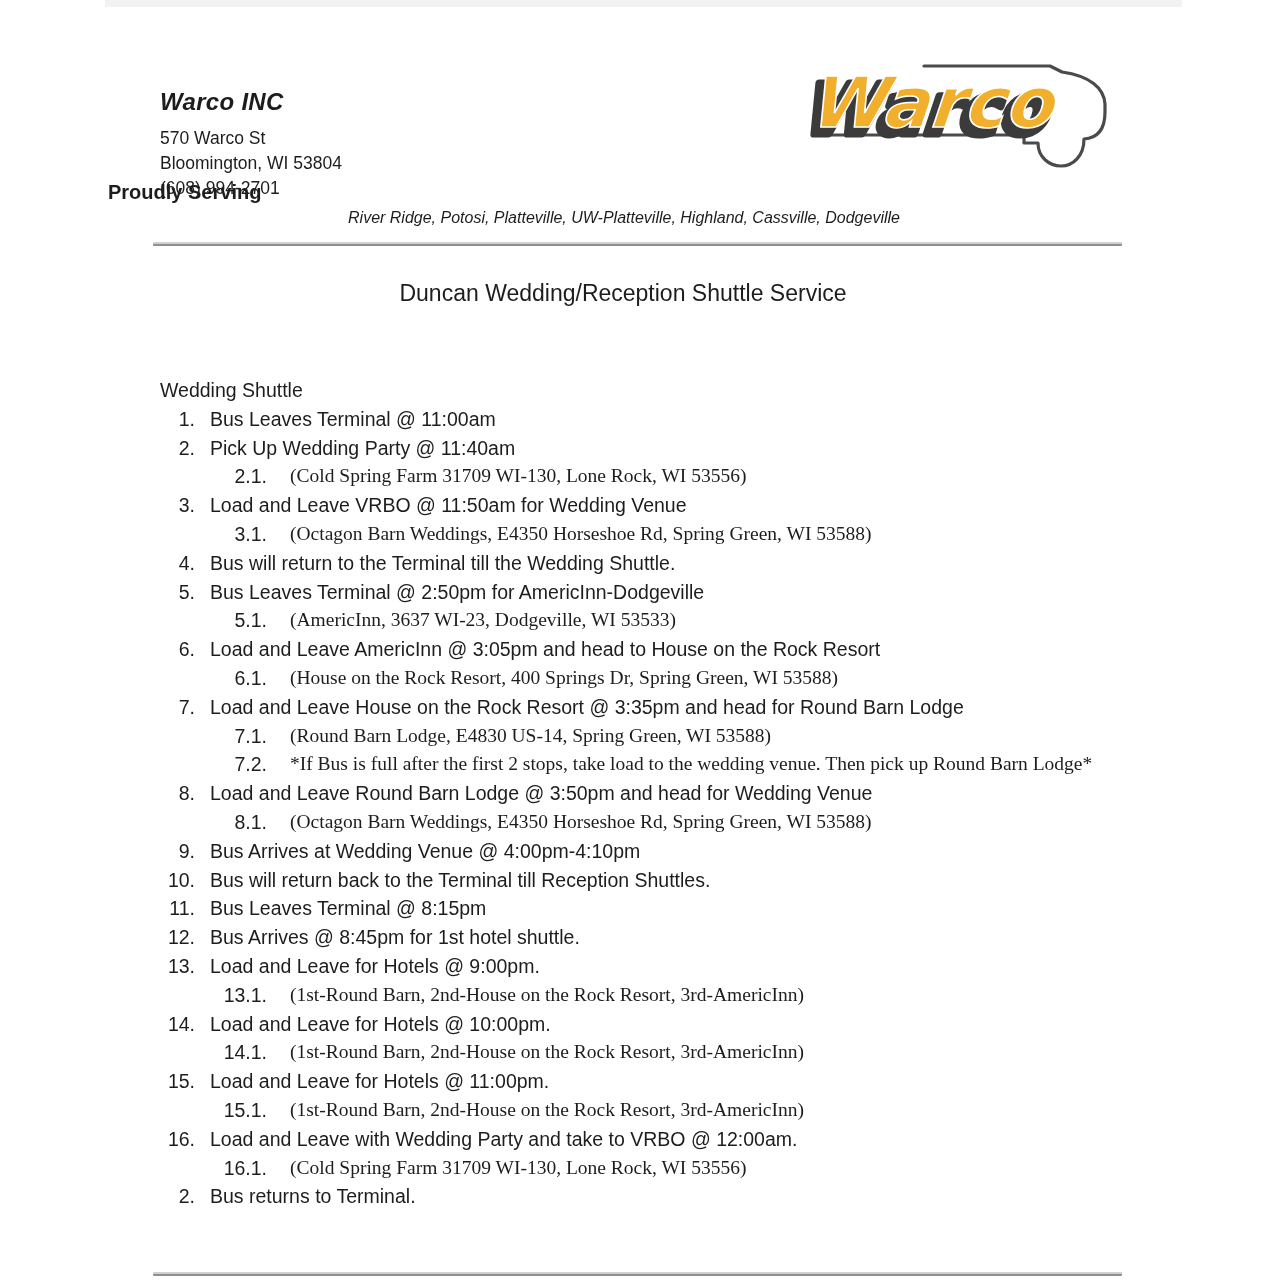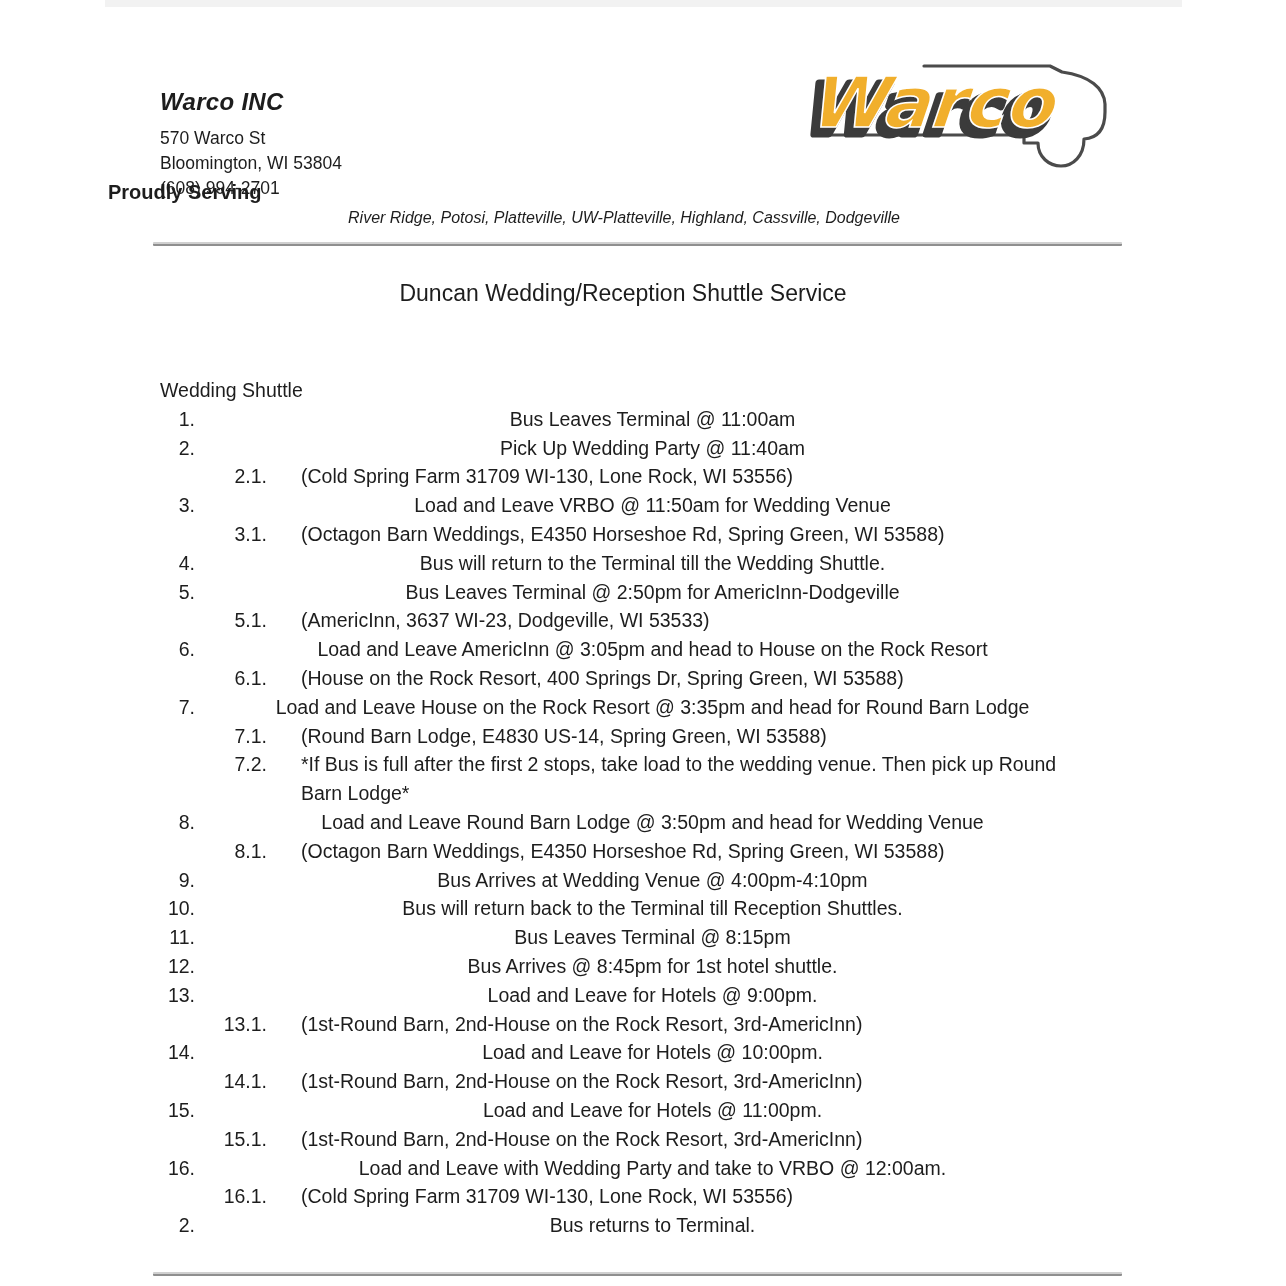--- a/index.html
+++ b/index.html
@@ -47,23 +47,23 @@
     text-align:center; font-size:23px; line-height:29px;
   }
 
   .doc-body {
     position:absolute; left:160px; top:376px; width:935px;
     font-size:19.5px; line-height:28.8px;
   }
   .row { display:flex; }
   .num { flex:none; text-align:right; white-space:nowrap; }
   .n1 { width:35px; }
-  .t1 { margin-left:15px;text-align:center; }
+  .t1 { margin-left:15px; }
   .n2 { width:107px; }
-  .t2 { margin-left:34px; }
+  .t2 { margin-left:23px;font-family:Liberation Serif, serif; }
   .txt { flex:1 1 auto; }
 </style>
 </head>
 <body>
 
 <div class="top-strip"></div>
 
 <div class="company">
   <div class="company-name">Warco INC</div>
   <div class="company-line">570 Warco St</div>

